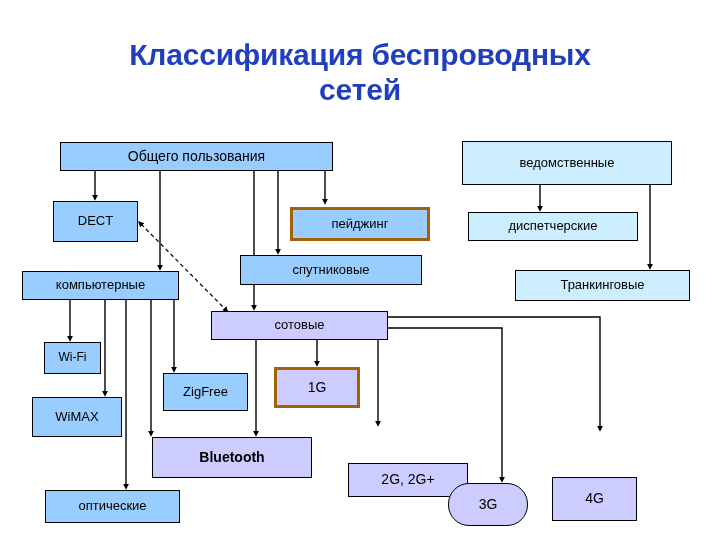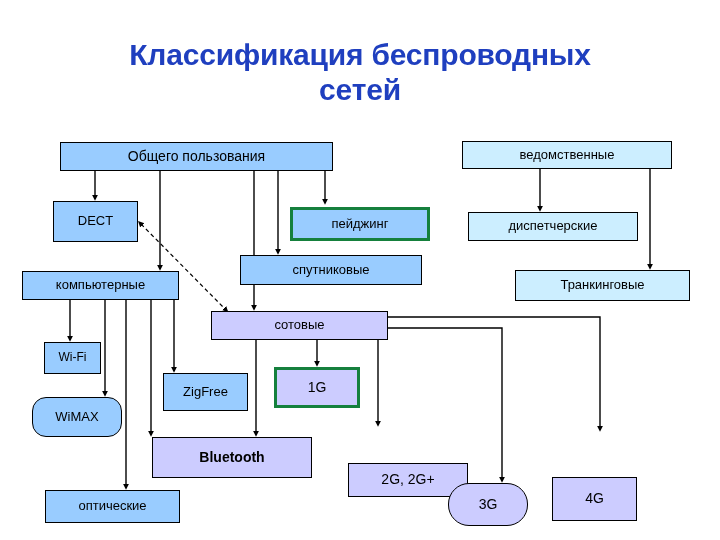--- a/index.html
+++ b/index.html
@@ -45,21 +45,21 @@
     text-align: center;
     color: #000000;
     font-family: "Liberation Sans", sans-serif;
     font-size: 13px;
     line-height: 1.1;
     padding: 0 3px;
   }
   .node.blue { background: #99ccff; }
   .node.lav  { background: #ccccff; }
   .node.pale { background: #cceeff; }
-  .node.thick { border: 3px solid #15803d; }
+  .node.thick { border: 3px solid #a16207; }
   .node.bold  { font-weight: bold; }
   .node.sm   { font-size: 12px; }
   .node.lg   { font-size: 14px; }
 
   svg#wires {
     position: absolute;
     left: 0; top: 0;
     width: 720px;
     height: 540px;
     pointer-events: none;
@@ -124,21 +124,21 @@
       <path d="M388,302 L600,302 L600,415" marker-end="url(#ah)"></path>
     </g>
 
     <path d="M141,209 L227,296" stroke="#000000" stroke-width="1.2" fill="none" stroke-dasharray="4 3" marker-end="url(#ahd)" marker-start="url(#ahd-start)"></path>
   </svg>
 
   <div id="nodes">
       <div class="node blue lg" style="left: 60px; top: 127px; width: 273px; height: 29px;">
         <span>Общего пользования</span>
       </div>
-      <div class="node pale" style="left: 462px; top: 126px; width: 210px; height: 28px;">
+      <div class="node pale" style="left: 462px; top: 126px; width: 210px; height: 44px;">
         <span>ведомственные</span>
       </div>
       <div class="node blue" style="left: 53px; top: 186px; width: 85px; height: 41px;">
         <span>DECT</span>
       </div>
       <div class="node blue thick" style="left: 290px; top: 192px; width: 140px; height: 34px;">
         <span>пейджинг</span>
       </div>
       <div class="node pale" style="left: 468px; top: 197px; width: 170px; height: 29px;">
         <span>диспетчерские</span>
@@ -157,21 +157,21 @@
       </div>
       <div class="node blue sm" style="left: 28px; top: 327px; width: 57px; height: 32px; margin-left: 16px;">
         <span>Wi-Fi</span>
       </div>
       <div class="node blue" style="left: 163px; top: 358px; width: 85px; height: 38px;">
         <span>ZigFree</span>
       </div>
       <div class="node lav thick lg" style="left: 274px; top: 352px; width: 86px; height: 41px;">
         <span>1G</span>
       </div>
-      <div class="node blue" style="left: 32px; top: 382px; width: 90px; height: 40px; border-radius: 14px;">
+      <div class="node blue" style="left: 32px; top: 382px; width: 90px; height: 40px;">
         <span>WiMAX</span>
       </div>
       <div class="node lav bold lg" style="left: 152px; top: 422px; width: 160px; height: 41px;">
         <span>Bluetooth</span>
       </div>
       <div class="node lav lg" style="left: 348px; top: 412px; width: 120px; height: 34px; margin-top: 36px;">
         <span>2G, 2G+</span>
       </div>
       <div class="node lav lg" style="left: 552px; top: 417px; width: 85px; height: 44px; margin-top: 45px;">
         <span>4G</span>

